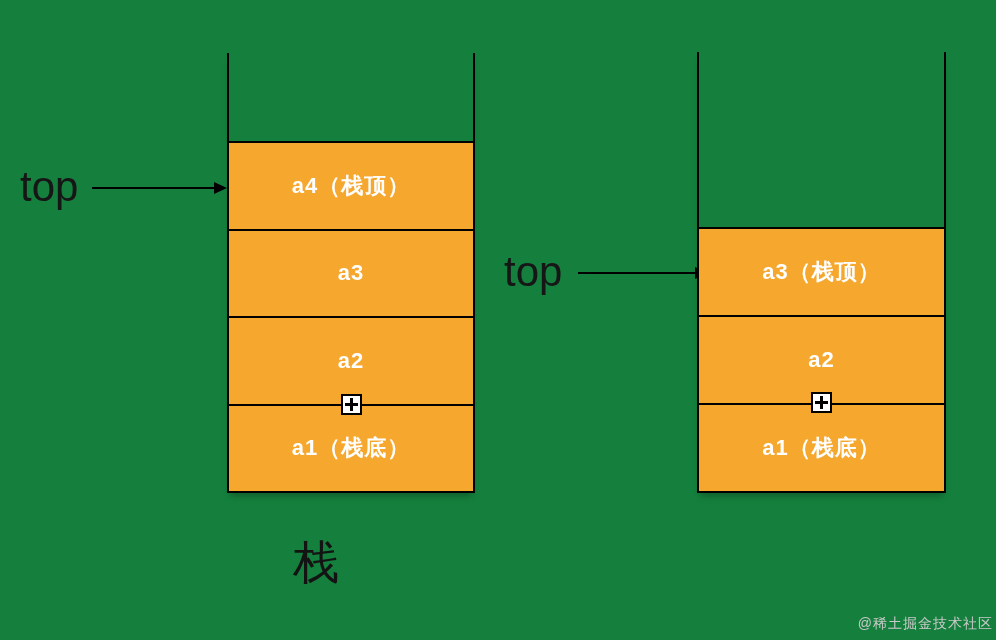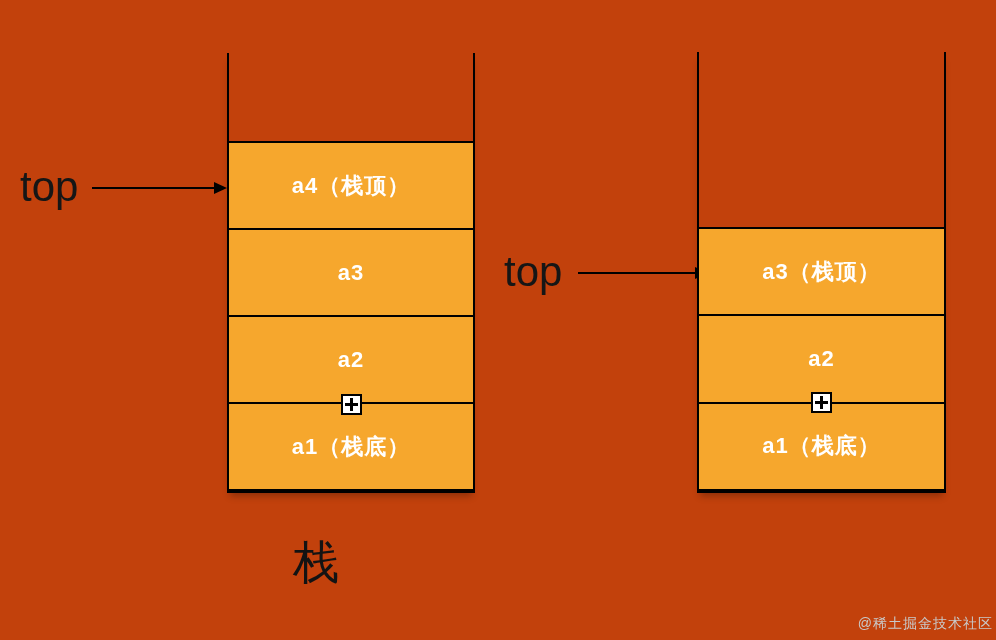--- a/index.html
+++ b/index.html
@@ -1,28 +1,28 @@
 <!DOCTYPE html>
 <html><head>
 <meta charset="utf-8">
 <style>
   html,body{margin:0;padding:0;background:#ffffff;}
   .canvas{
     position:relative;
     width:996px;height:640px;
-    background:#c2410c;
+    background:#15803d;
     overflow:hidden;
     font-family:"Liberation Sans","DejaVu Sans",sans-serif;
   }
   
   .stack-container{
     position:absolute;
     border-left:2px solid #000;
     border-right:2px solid #000;
-    border-bottom:4px solid #000000;
+    border-bottom:2px solid #000000;
     box-sizing:border-box;
     box-shadow:0 6px 7px -3px rgba(0,0,0,0.28);
     background:transparent;
   }
   .stack-left{left:227px;top:53px;width:248px;height:440px;}
   .stack-right{left:697px;top:52px;width:249px;height:441px;}
   .blocks{
     position:absolute;left:0;right:0;bottom:0;
     display:flex;flex-direction:column;
   }

